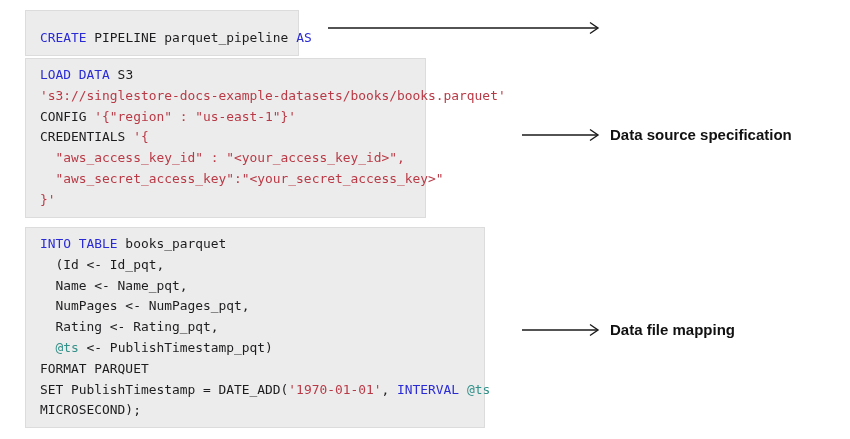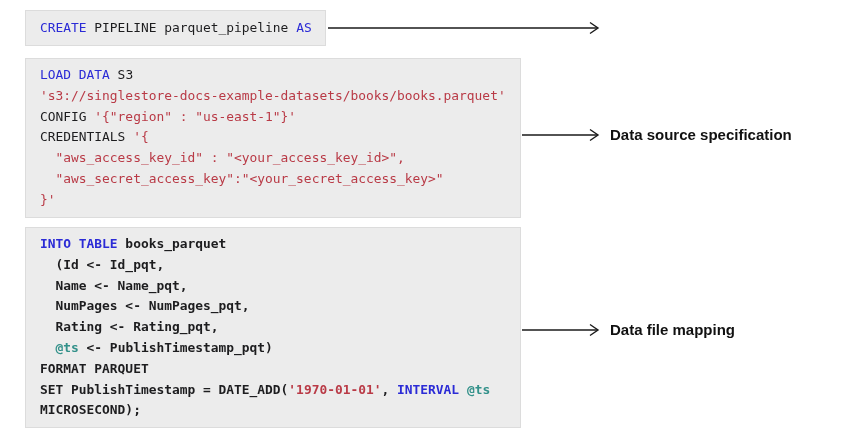--- a/index.html
+++ b/index.html
@@ -14,23 +14,23 @@
   }
   .code-block {
     position: absolute;
     border: 1px solid #dcdcdc;
     padding: 6px 14px;
     font-family: "DejaVu Sans Mono", "Liberation Mono", monospace;
     font-size: 12.9px;
     line-height: 20.8px;
   }
   .code-line { white-space: pre; }
-  #block-0 { left: 25px; top: 10px;  width: 301px; min-height: 36px; padding-top: 7px; }
-  #block-1 { left: 25px; top: 58px;  width: 496px; }
-  #block-2 { left: 25px; top: 227px; width: 496px; font-weight: bold; }
+  #block-0 { left: 25px; top: 10px;  width: 274px; min-height: 36px; padding-top: 17px; }
+  #block-1 { left: 25px; top: 58px;  width: 401px; }
+  #block-2 { left: 25px; top: 227px; width: 460px; }
   .arrow-layer {
     position: absolute;
     left: 0; top: 0;
     width: 850px; height: 439px;
     pointer-events: none;
   }
   .annotation-label {
     position: absolute;
     left: 610px;
     font-size: 15px;

